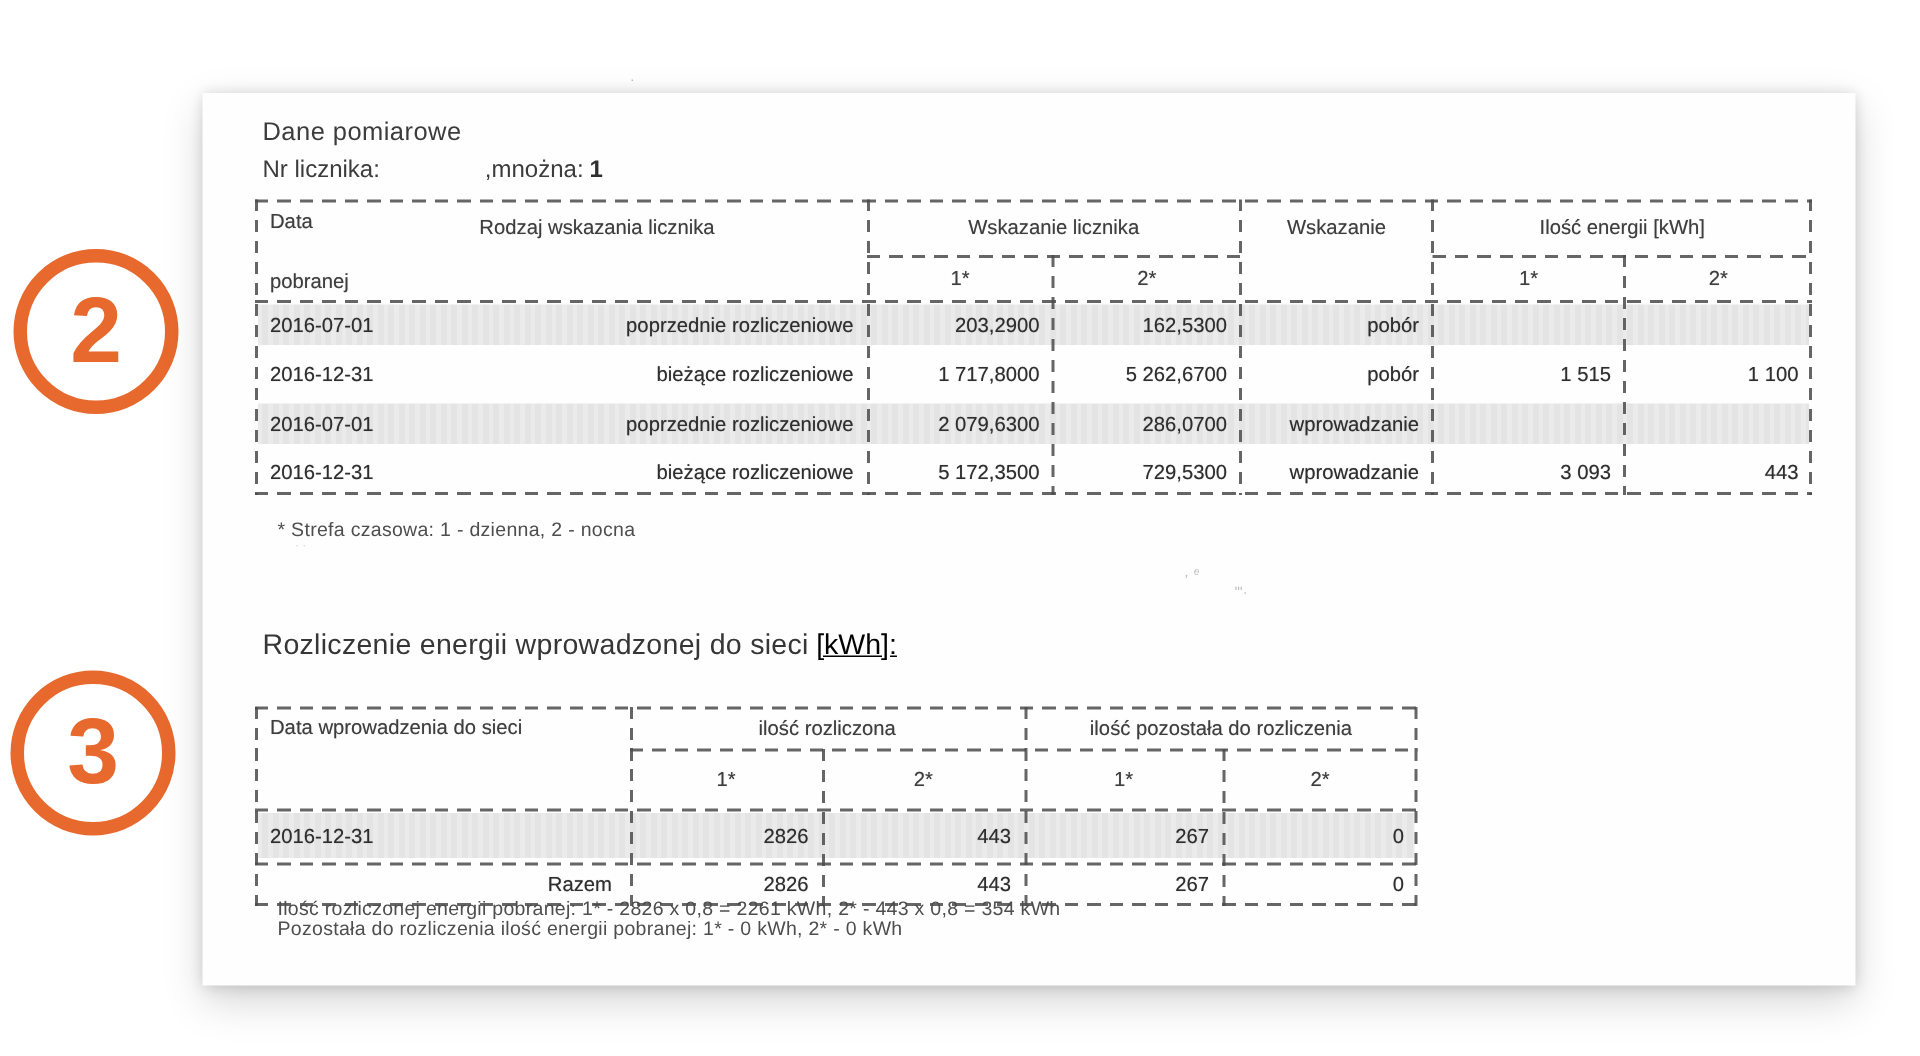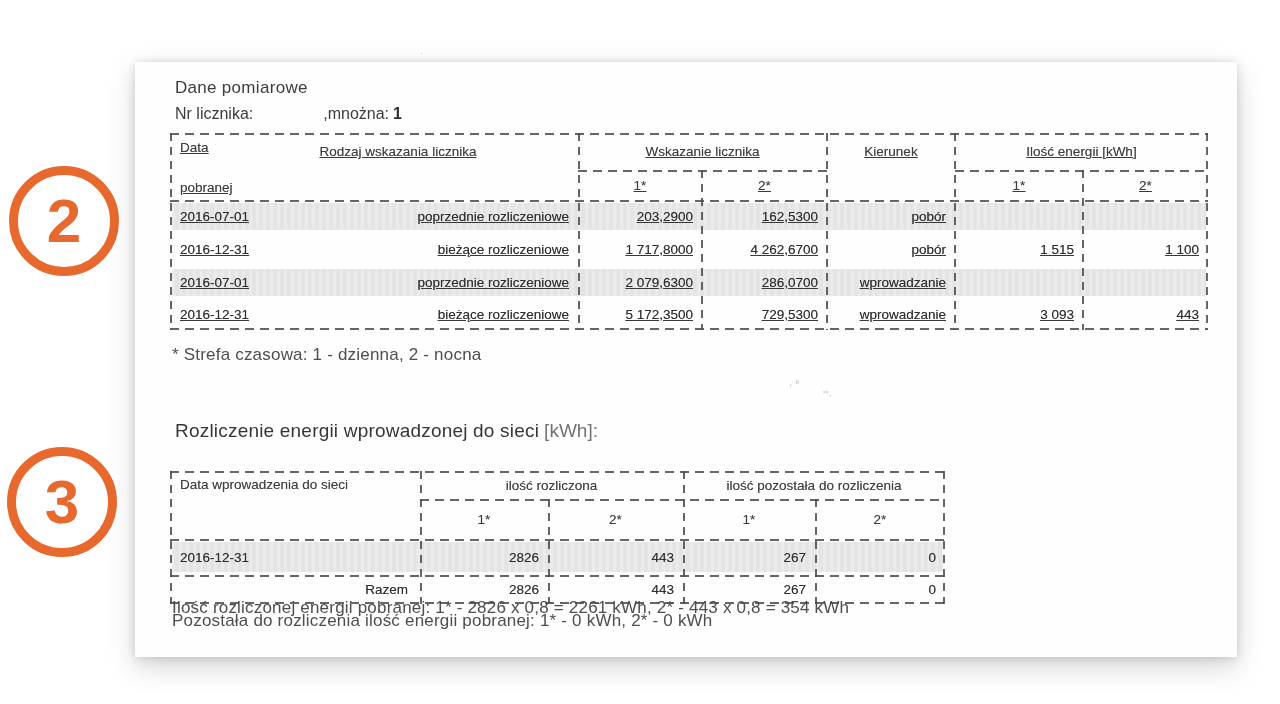--- a/index.html
+++ b/index.html
@@ -19,32 +19,32 @@
          color:#383838;}
   .paper *{white-space:nowrap;}
 
   .s1-title{position:absolute;left:40px;top:16px;font-size:17px;color:#3c3c3c;letter-spacing:.3px;}
   .meter-line{position:absolute;left:40px;top:43px;font-size:16px;color:#3c3c3c;}
   .meter-line .mnozna{margin-left:70px;}
   .meter-line b{margin-left:4px;font-weight:bold;color:#2f2f2f;}
 
   .s2-title{position:absolute;left:40px;top:358px;font-size:19px;color:#363636;}
   .s2-title .main{font-weight:normal;letter-spacing:.2px;}
-  .s2-title .unit{font-weight:normal;margin-left:5px;color:#737373;}
-
-  .footnote{position:absolute;font-size:17px;color:#4e4e4e;letter-spacing:.2px;}
+  .s2-title .unit{font-weight:normal;margin-left:5px;color:#000000;text-decoration:underline;}
+
+  .footnote{position:absolute;font-size:13px;color:#4e4e4e;letter-spacing:.2px;margin-left:13px;}
   .fn1{left:37px;top:283px;}
   .fn2a{left:37px;top:536px;}
   .fn2b{left:37px;top:549px;}
 
   
   .tbl{position:absolute;display:grid;z-index:1;}
   #t1{left:35px;top:71px;width:1038px;height:197px;
       grid-template-columns:140px 268px 124px 125px 128px 128px 125px;
-      grid-template-rows:37px 30px 33px 33px 33px 31px;text-decoration:underline;}
+      grid-template-rows:37px 30px 33px 33px 33px 31px;}
   #t2{left:35px;top:409px;width:775px;height:133px;
       grid-template-columns:250px 128px 135px 132px 130px;
       grid-template-rows:28px 40px 36px 29px;}
 
   .cell,.hd{display:flex;align-items:center;z-index:1;}
   .cell{font-size:13.5px;color:#2e2e2e;text-shadow:0 0 .6px rgba(50,50,50,.55);}
   .hd{font-size:13.5px;color:#3e3e3e;text-shadow:0 0 .5px rgba(60,60,60,.5);}
   .al{justify-content:flex-start;padding-left:10px;}
   .ar{justify-content:flex-end;padding-right:9px;}
   .ac{justify-content:center;}
@@ -112,37 +112,37 @@
     <div class="tbl" id="t1">
       <div class="shade csAll r3"></div>
       <div class="shade csAll r5"></div>
 
       <div class="hd hsplit c1 rs12">
         <span>Data</span>
         <span>pobranej</span>
       </div>
       <div class="hd ac htype c2 r1">Rodzaj wskazania licznika</div>
       <div class="hd ac cs34 r1">Wskazanie licznika</div>
-      <div class="hd ac c5 r1">Kierunek</div>
+      <div class="hd ac c5 r1">Wskazanie</div>
       <div class="hd ac cs67 r1">Ilość energii [kWh]</div>
       <div class="hd ac c3 r2">1*</div>
       <div class="hd ac c4 r2">2*</div>
       <div class="hd ac c6 r2">1*</div>
       <div class="hd ac c7 r2">2*</div>
 
       <div class="cell al c1 r3">2016-07-01</div>
       <div class="cell ar c2 r3">poprzednie rozliczeniowe</div>
       <div class="cell ar c3 r3">203,2900</div>
       <div class="cell ar c4 r3">162,5300</div>
       <div class="cell ar c5 r3">pobór</div>
 
       <div class="cell al c1 r4">2016-12-31</div>
       <div class="cell ar c2 r4">bieżące rozliczeniowe</div>
       <div class="cell ar c3 r4">1 717,8000</div>
-      <div class="cell ar c4 r4">4 262,6700</div>
+      <div class="cell ar c4 r4">5 262,6700</div>
       <div class="cell ar c5 r4">pobór</div>
       <div class="cell ar c6 r4">1 515</div>
       <div class="cell ar c7 r4">1 100</div>
 
       <div class="cell al c1 r5">2016-07-01</div>
       <div class="cell ar c2 r5">poprzednie rozliczeniowe</div>
       <div class="cell ar c3 r5">2 079,6300</div>
       <div class="cell ar c4 r5">286,0700</div>
       <div class="cell ar c5 r5">wprowadzanie</div>
 

